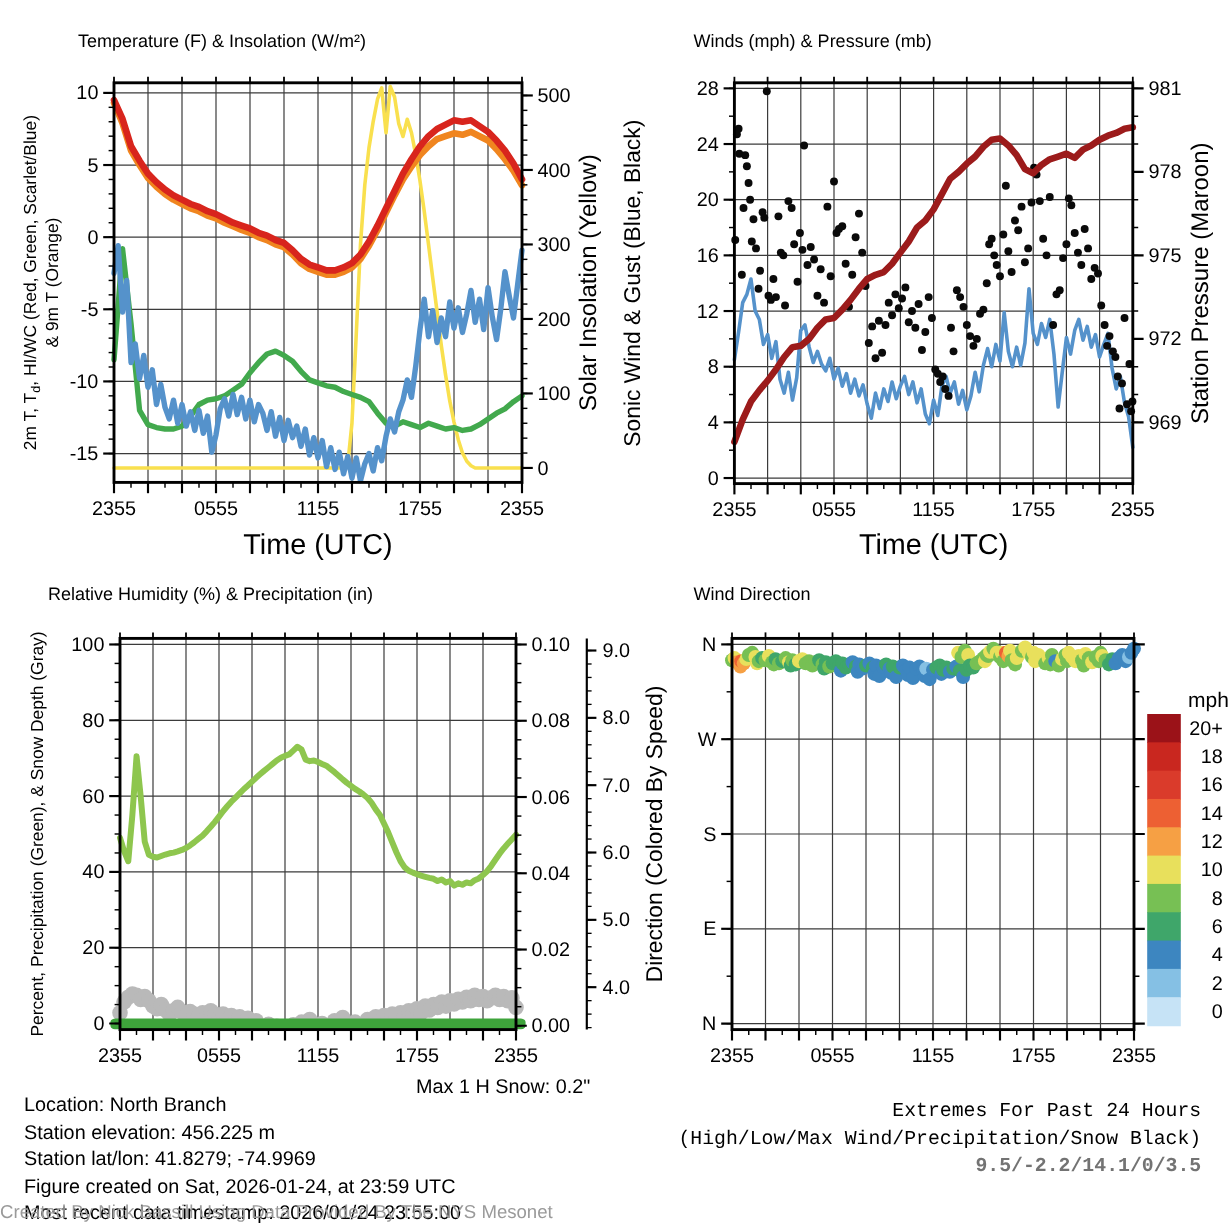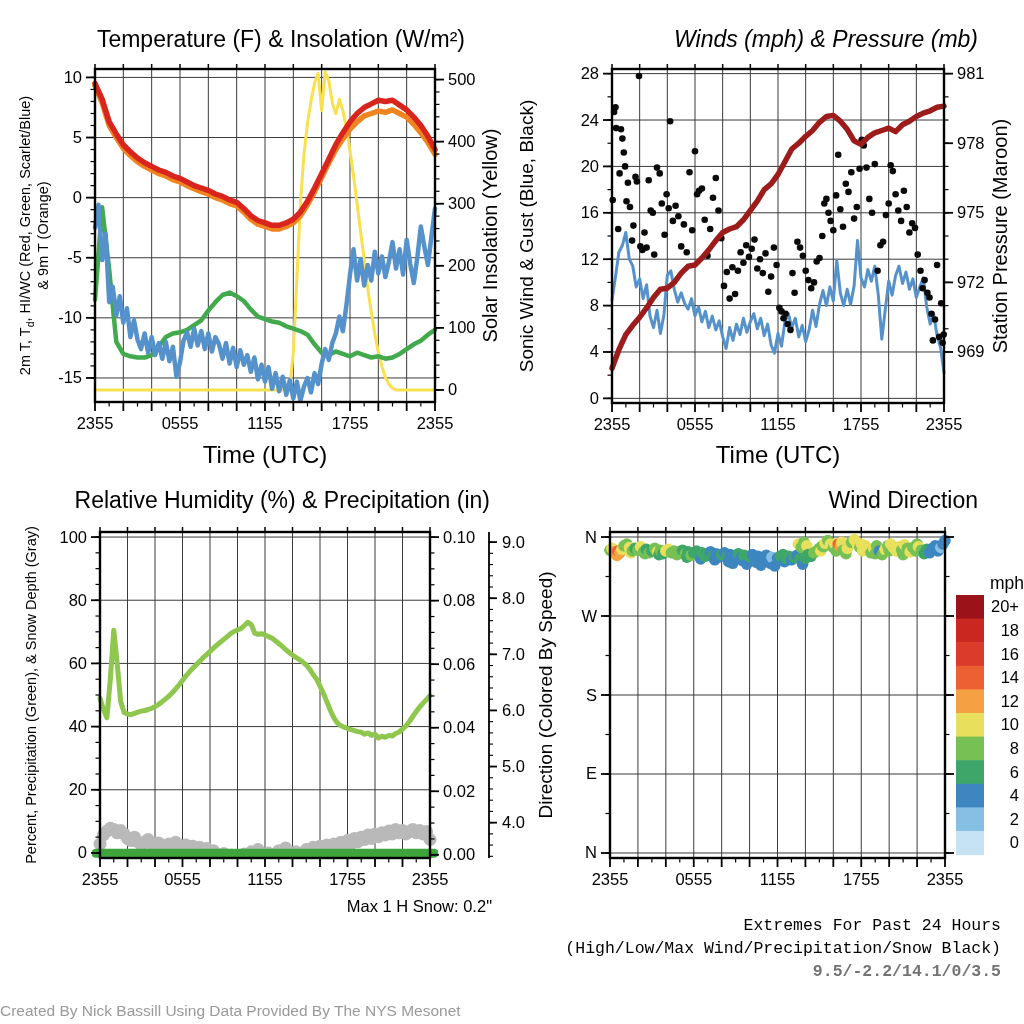--- a/index.html
+++ b/index.html
@@ -1,21 +1,21 @@
 <!DOCTYPE html>
 <html><head>
 <meta charset="utf-8">
 <style>
   html,body{margin:0;padding:0;background:#fff;}
   #fig{position:relative;width:1024px;height:1024px;background:#fff;overflow:hidden;
        font-family:"Liberation Sans",sans-serif;color:#000;}
   #plots{position:absolute;left:0;top:0;}
-  .ctitle{position:absolute;font-size:23px;text-align:right;white-space:nowrap;}
+  .ctitle{position:absolute;font-size:15px;text-align:left;white-space:nowrap;}
   .t0{left:65px;top:26px;width:400px;}
-  .t1{left:578px;top:26px;width:400px;font-style:italic;}
+  .t1{left:578px;top:26px;width:400px;}
   .t2{left:40px;top:487px;width:450px;}
   .t3{left:578px;top:487px;width:400px;}
   .xlab{position:absolute;font-size:24px;text-align:center;width:200px;}
   .x0{left:165px;top:441px;}
   .x1{left:678px;top:441px;}
   .snow-note{position:absolute;left:260px;top:897px;width:232px;text-align:right;font-size:16.5px;}
   .foot-left{position:absolute;left:20px;top:910px;font-size:16.5px;line-height:22.6px;white-space:nowrap;}
   .foot-right{position:absolute;right:23px;top:914px;font-size:16.5px;line-height:23.2px;text-align:right;white-space:nowrap;font-family:Liberation Mono, monospace;}
   .extremes-red{font-weight:bold;}
   .credit{position:absolute;left:0;top:1002px;width:1024px;font-size:15.5px;}
@@ -994,20 +994,27 @@
     </svg>
   <div class="ctitle t0">Temperature (F) &amp; Insolation (W/m²)</div>
   <div class="ctitle t1">Winds (mph) &amp; Pressure (mb)</div>
   <div class="ctitle t2">Relative Humidity (%) &amp; Precipitation (in)</div>
   <div class="ctitle t3">Wind Direction</div>
   <div class="xlab x0">Time (UTC)</div>
   <div class="xlab x1">Time (UTC)</div>
 
   <div class="snow-note">Max 1 H Snow: 0.2"</div>
 
+  <div class="foot-left">
+    <div>Location: North Branch</div>
+    <div>Station elevation: 456.225 m</div>
+    <div>Station lat/lon: 41.8279; -74.9969</div>
+    <div>Figure created on Sat, 2026-01-24, at 23:59 UTC</div>
+    <div>Most recent data timestamp: 2026/01/24 23:55:00</div>
+  </div>
 
   <div class="foot-right">
     <div>Extremes For Past 24 Hours</div>
     <div>(High/Low/Max Wind/Precipitation/Snow Black)</div>
     <div class="extremes-red" id="extremes-values" style="color: #737373;">9.5/-2.2/14.1/0/3.5</div>
   </div>
 
   <div class="credit" id="credit-line" style="color: rgb(154, 154, 154);">Created By Nick Bassill Using Data Provided By The NYS Mesonet</div>
 </div>
 

